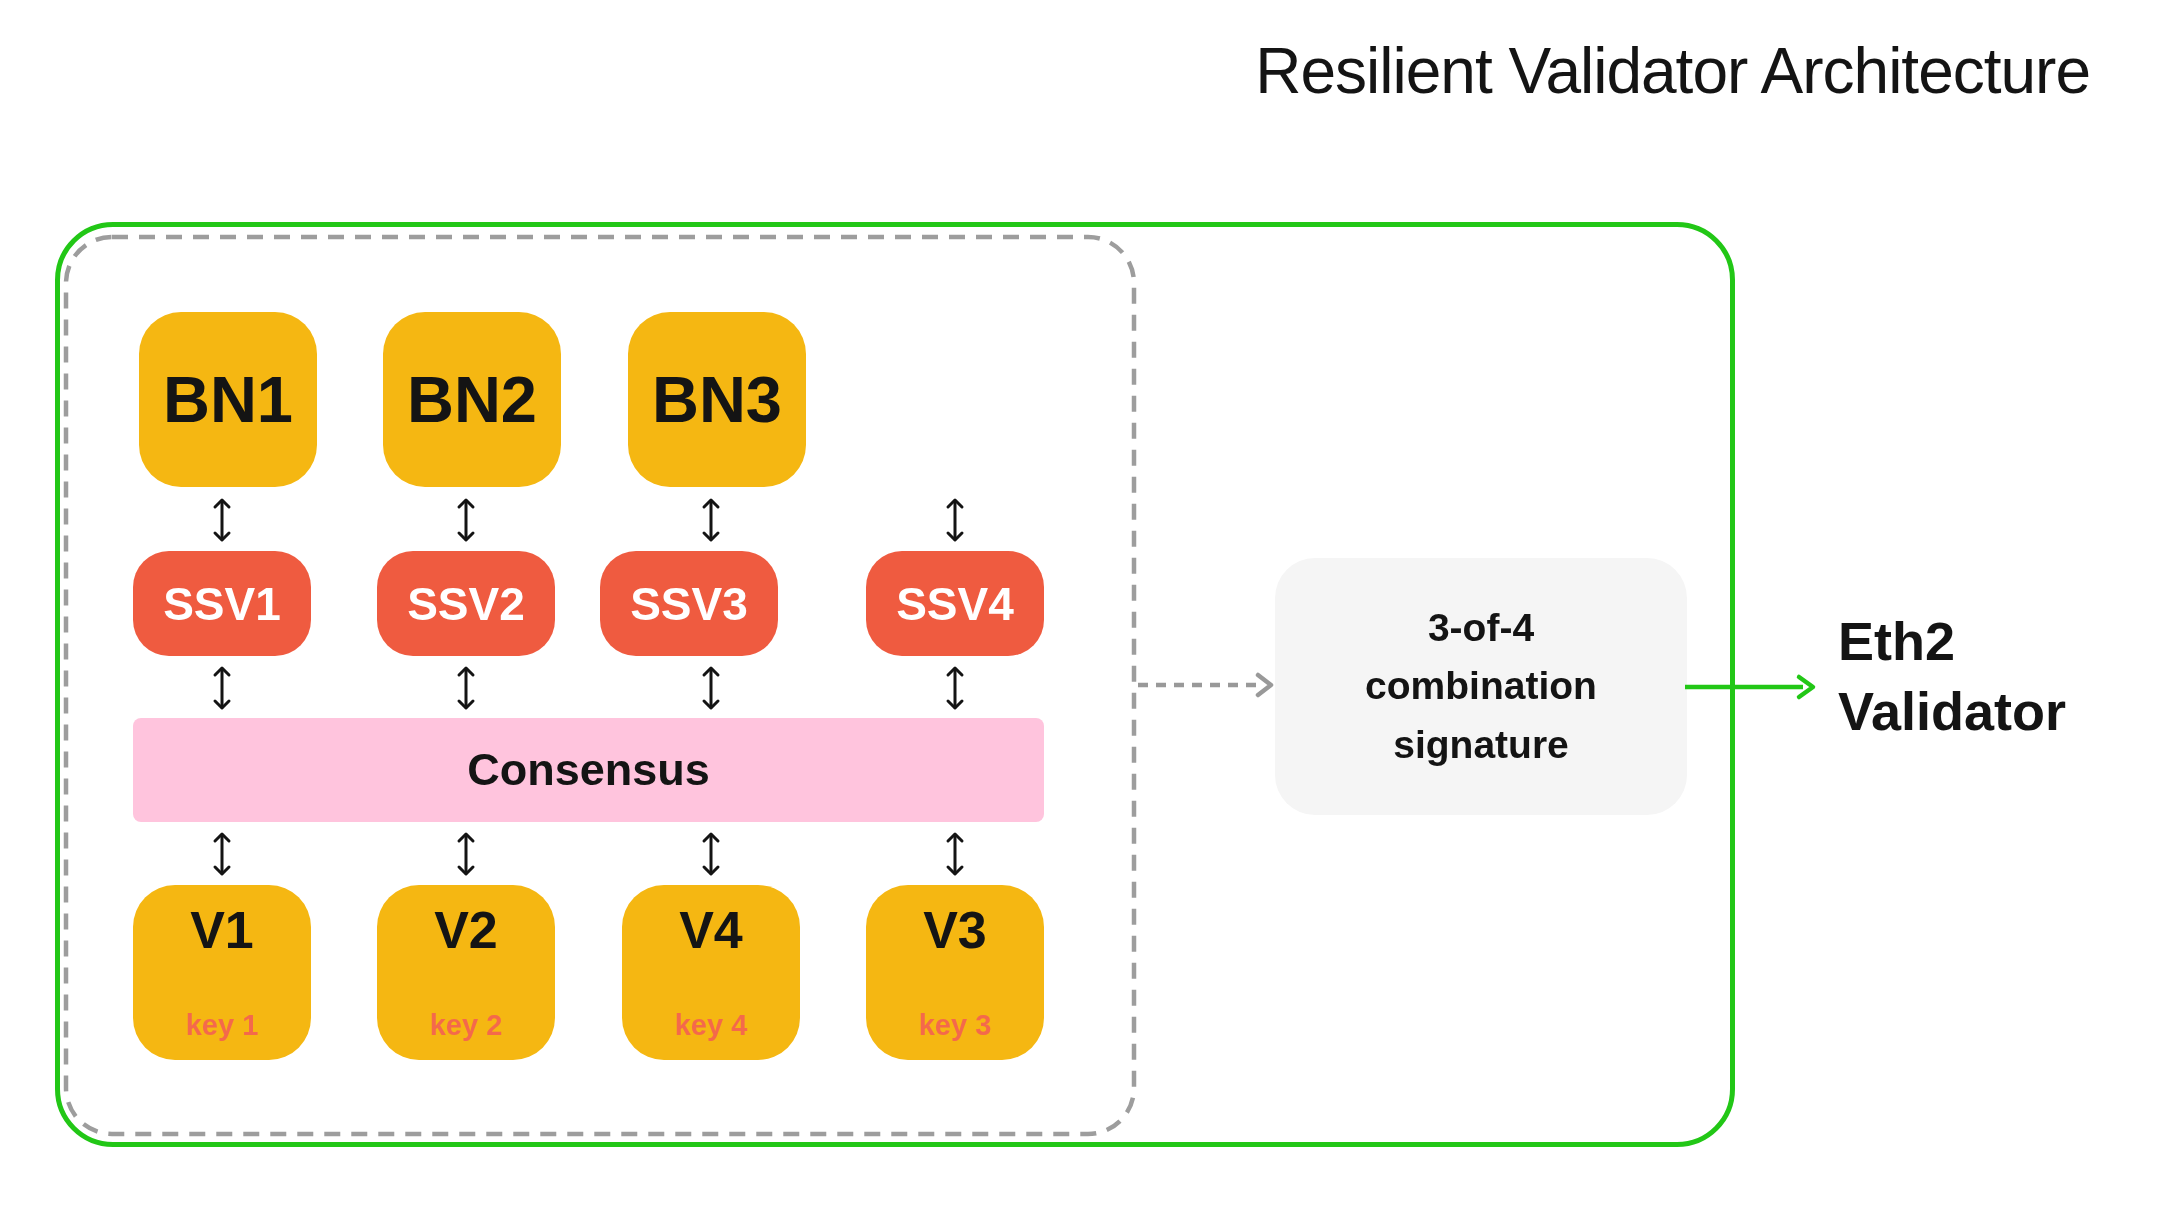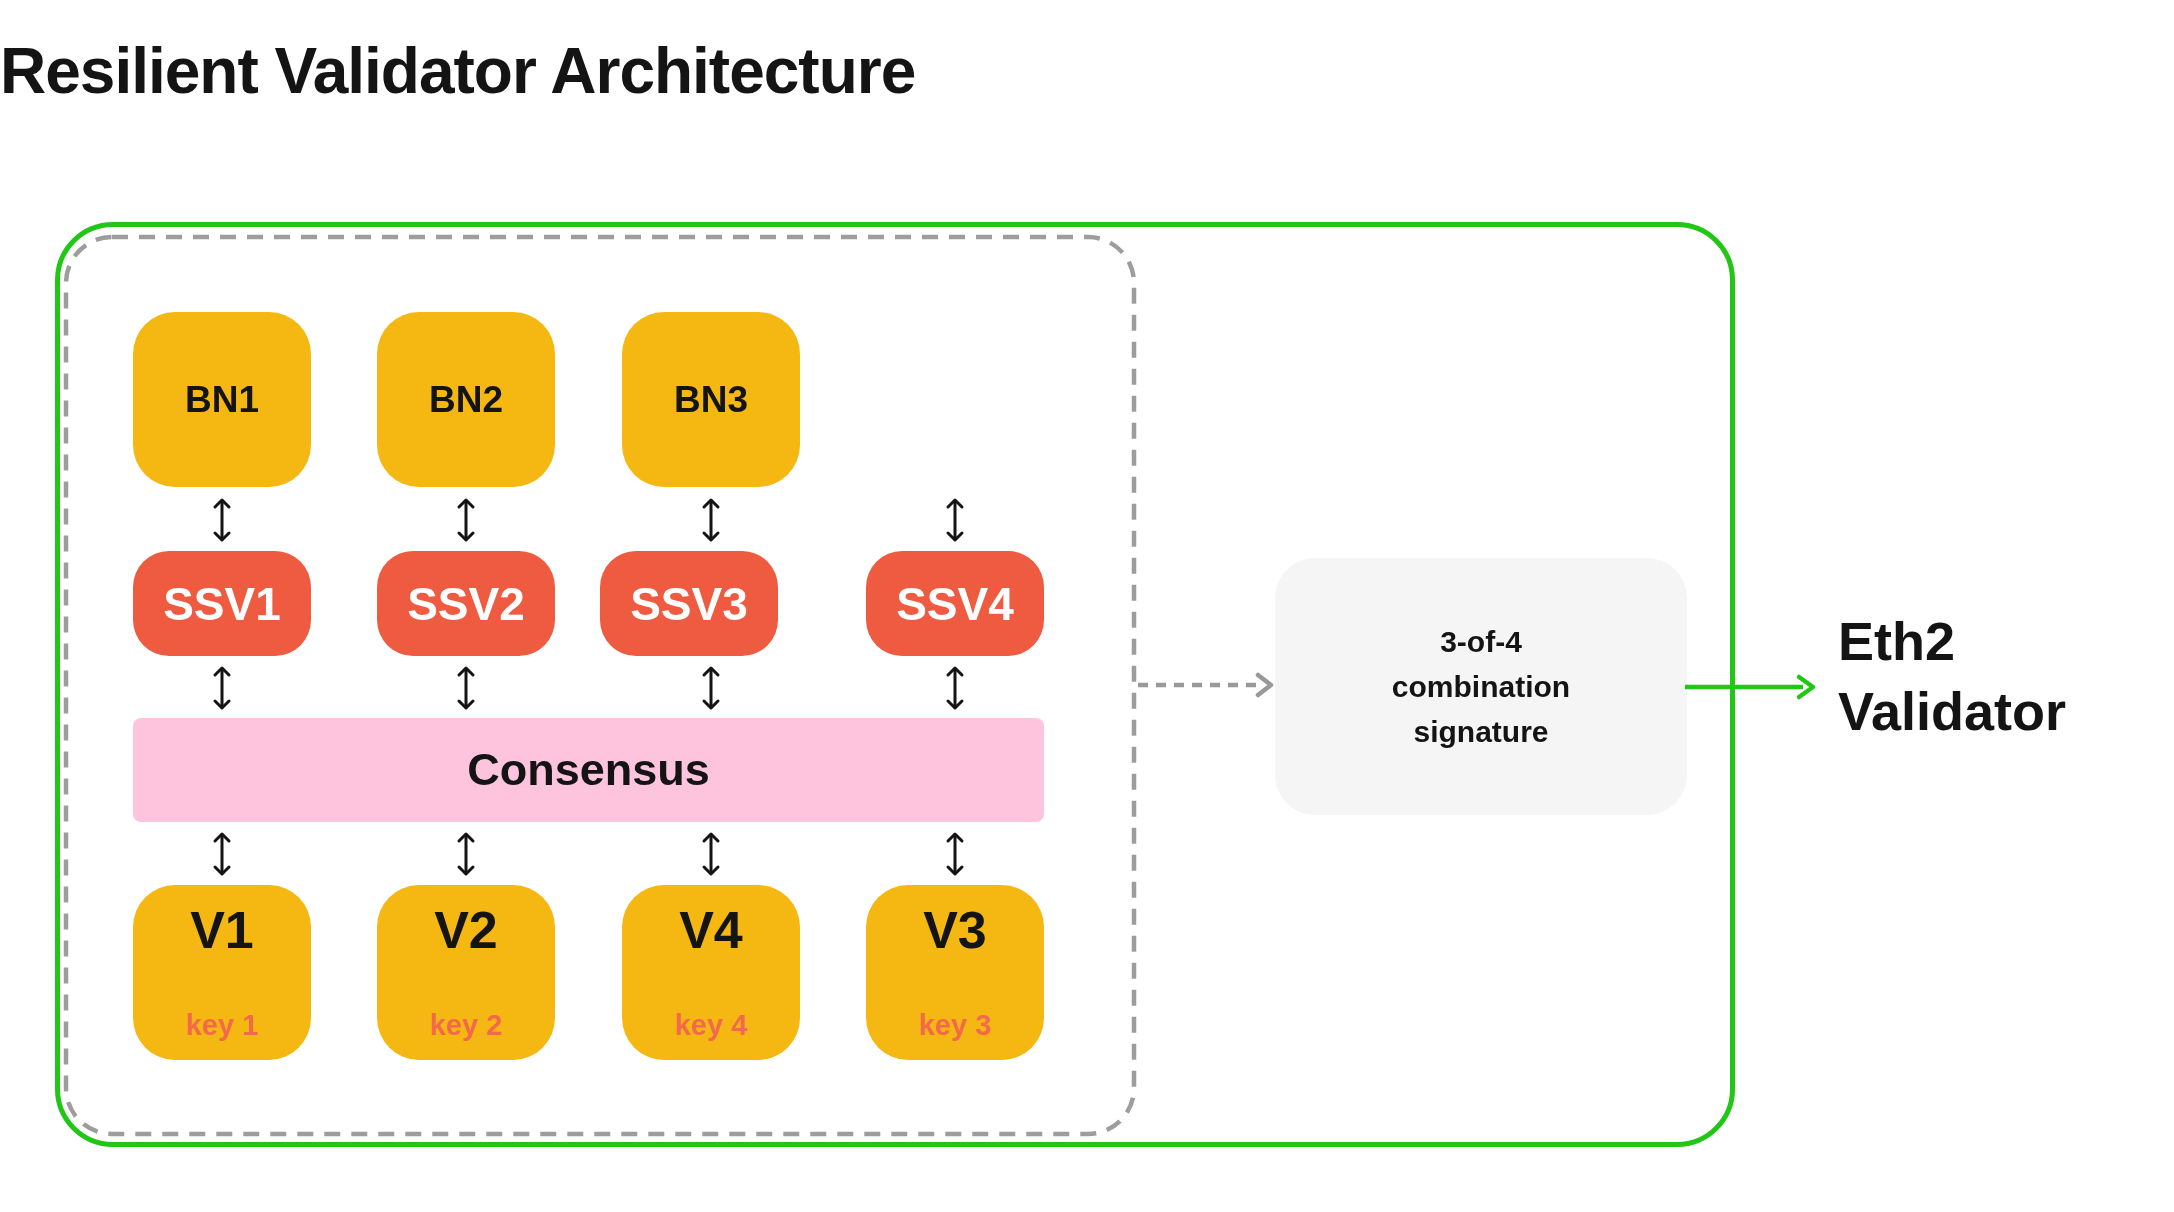--- a/index.html
+++ b/index.html
@@ -7,36 +7,36 @@
     --dashed-gray:#9D9D9D; --panel-gray:#F5F5F5; --ink:#141414;
     --key-orange:#F4694B; --arrow-gray:#999999; --background:#FFFFFF;
   }
   html,body{margin:0;padding:0;background:var(--background);}
   .stage{
     position:relative; width:2174px; height:1212px; overflow:hidden;
     background:var(--background);
     font-family:"Liberation Sans", sans-serif; color:var(--ink);
   }
   .title{
-    position:absolute; left:0; top:34px; width:2090px; text-align:left;
-    font-size:64px; font-weight:700; letter-spacing:-1px; color:var(--ink);
+    position:absolute; left:0; top:34px; width:2090px; text-align:right;
+    font-size:64px; font-weight:400; letter-spacing:-1px; color:var(--ink);
   }
   .outer-box{
     position:absolute; left:55px; top:222px; width:1680px; height:925px;
     border:5px solid var(--green); border-radius:58px; box-sizing:border-box;
   }
   .dashed-box{position:absolute; left:63px; top:234px;}
   .dashed-box rect{stroke:var(--dashed-gray);}
   .node{
     position:absolute; display:flex; align-items:center; justify-content:center;
     box-sizing:border-box; text-align:center;
   }
   .bn{
     width:178px; height:175px; border-radius:42px; background:var(--yellow);
-    font-size:37px; font-weight:600; color:var(--ink);
+    font-size:65px; font-weight:600; color:var(--ink);margin-left:6px;
   }
   .ssv{
     width:178px; height:105px; border-radius:36px; background:var(--red);
     font-size:46px; font-weight:600; color:#ffffff;
   }
   .consensus{
     left:133px; top:718px; width:911px; height:104px; border-radius:8px;
     background:var(--pink); font-size:45px; font-weight:600; color:var(--ink);
   }
   .vbox{
@@ -50,21 +50,21 @@
   .varrow line,.varrow path{stroke:var(--ink); stroke-width:3; fill:none; stroke-linecap:round; stroke-linejoin:round;}
   .dasharrow{position:absolute;}
   .dasharrow line{stroke:var(--arrow-gray); stroke-width:4.5; stroke-dasharray:10 8;}
   .dasharrow path{stroke:var(--arrow-gray); stroke-width:4.5; fill:none; stroke-linecap:round; stroke-linejoin:round;}
   .greenarrow{position:absolute;}
   .greenarrow line{stroke:var(--green); stroke-width:4.5;}
   .greenarrow path{stroke:var(--green); stroke-width:4.5; fill:none; stroke-linecap:round; stroke-linejoin:round;}
   .combiner{
     left:1275px; top:558px; width:412px; height:257px; border-radius:40px;
     background:var(--panel-gray); flex-direction:column;
-    font-size:30px; font-weight:600; line-height:1.5; color:var(--ink);
+    font-size:39px; font-weight:600; line-height:1.5; color:var(--ink);
   }
   .combiner span{display:block;}
   .result{
     position:absolute; left:1838px; top:606px;
     font-size:54px; font-weight:600; line-height:1.3; color:var(--ink);
   }
   .result span{display:block;}
 </style>
 </head>
 <body>

